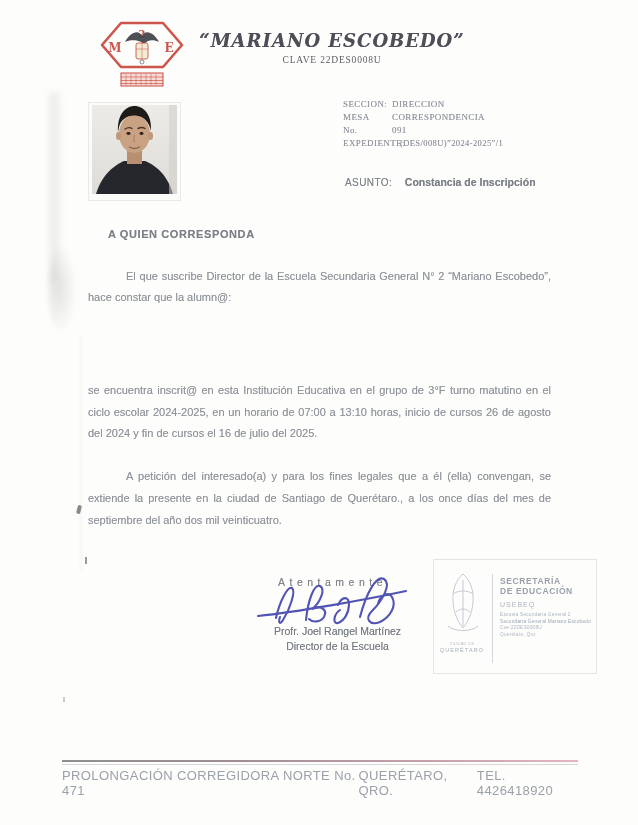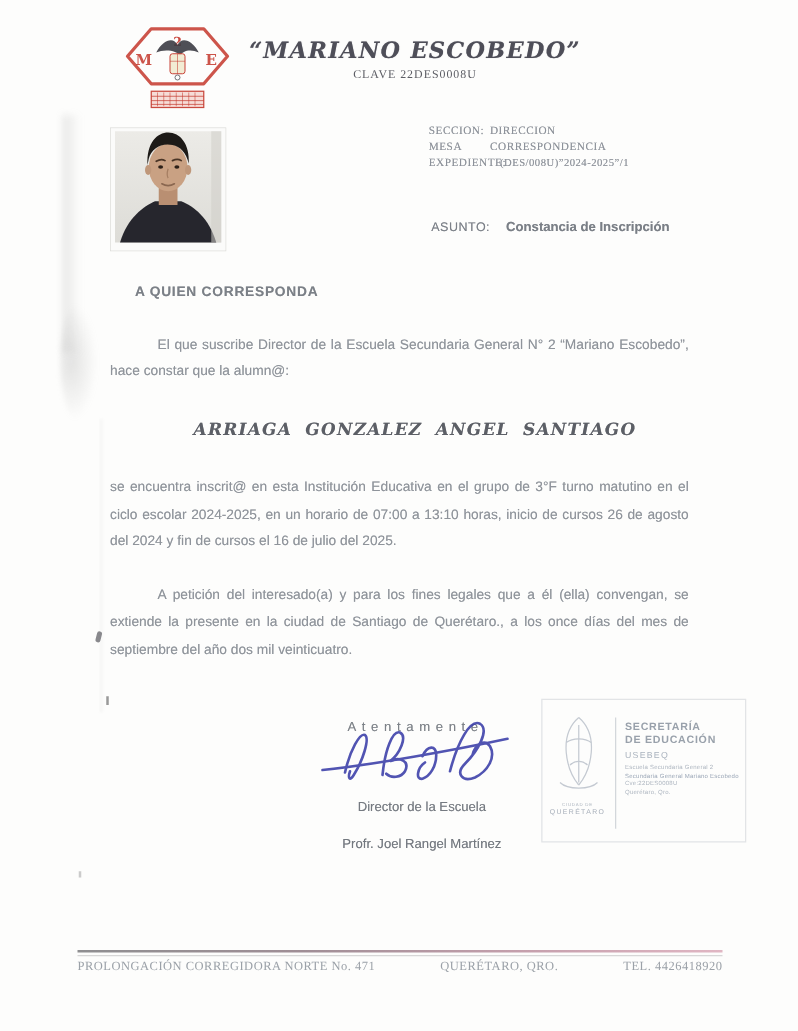--- a/index.html
+++ b/index.html
@@ -80,21 +80,21 @@
     font-family:"DejaVu Serif","Liberation Serif",serif;
     font-style:italic;font-weight:bold;font-size:13.5px;letter-spacing:1px;word-spacing:5px;
     color:#5c5f66;text-shadow:0 0 .5px rgba(92,95,102,.55);}
 
   
   .closing{position:absolute;left:250px;top:576px;width:165px;text-align:center;
     font-size:10.5px;letter-spacing:4.5px;color:#7d8288;
     text-shadow:0 0 .5px rgba(125,130,136,.55);}
   .signature-svg{position:absolute;left:252px;top:564px;width:162px;height:80px;}
   .sig-name{position:absolute;left:235px;top:625px;width:205px;text-align:center;
-    font-size:10.5px;color:#73787f;text-shadow:0 0 .5px rgba(115,120,127,.55);margin-top:44px;}
+    font-size:10.5px;color:#73787f;text-shadow:0 0 .5px rgba(115,120,127,.55);}
   .sig-title{position:absolute;left:235px;top:640px;width:205px;text-align:center;
     font-size:10.5px;color:#757a81;text-shadow:0 0 .5px rgba(117,122,129,.55);}
 
   
   .stamp{position:absolute;left:433px;top:559px;width:162px;height:113px;
     border:1px solid rgba(175,180,190,.35);display:flex;align-items:stretch;
     background:rgba(255,255,255,.2);}
   .stamp-emblem{width:58px;flex:none;position:relative;}
   .stamp-emblem svg{position:absolute;left:2px;top:8px;}
   .stamp-divider{width:1px;background:rgba(160,168,180,.45);margin:14px 0 10px 0;}
@@ -109,21 +109,21 @@
   .emblem-name{position:absolute;left:0;top:87px;width:56px;text-align:center;
     font-size:5.5px;letter-spacing:1.1px;color:#a6aeb9;}
 
   
   .footer-rule1{position:absolute;left:62px;top:760px;width:516px;height:2px;
     background:linear-gradient(90deg,#8f8f91 0%,#a08e96 35%,#c6a0ad 70%,#e0b6c3 100%);}
   .footer-rule2{position:absolute;left:62px;top:764px;width:516px;height:1px;
     background:#d7d7d7;}
   .footer-row{position:absolute;left:62px;top:768px;width:516px;display:flex;
     justify-content:space-between;
-    font-family:Liberation Serif, serif;font-size:10px;letter-spacing:.4px;color:#9ba1a8;align-items:center;}
+    font-family:Liberation Sans, sans-serif;font-size:13px;letter-spacing:.4px;color:#9ba1a8;align-items:center;}
 </style>
 </head>
 <body>
 
 <div class="page">
 
   <div class="smudge-left"></div>
   <div class="smudge-blob"></div>
   <div class="crease"></div>
   <div class="speck1"></div>
@@ -191,35 +191,38 @@
   <div class="meta">
     <div class="meta-row">
       <span class="meta-label">SECCION:</span>
       <span class="meta-value">DIRECCION</span>
     </div>
     <div class="meta-row">
       <span class="meta-label">MESA</span>
       <span class="meta-value">CORRESPONDENCIA</span>
     </div>
     <div class="meta-row">
+      <span class="meta-label">No.</span>
+      <span class="meta-value">091</span>
+    </div>
+    <div class="meta-row">
       <span class="meta-label" style="width:57px">EXPEDIENTE:</span>
       <span class="meta-value" style="font-size:8.5px">(DES/008U)”2024-2025”/1</span>
     </div>
   </div>
 
   <div class="asunto">
     <span class="lbl">ASUNTO:</span>
     <span class="val">Constancia de Inscripción</span>
   </div>
 
   <div class="salutation">A QUIEN CORRESPONDA</div>
 
   <div class="para p1">El que suscribe Director de la Escuela Secundaria General N° 2 “Mariano Escobedo”, hace constar que la alumn@:</div>
 
-  <div class="student-name">ARRIAGA GONZALEZ ANGEL SANTIAGO</div>
 
   <div class="para p2">se encuentra inscrit@ en esta Institución Educativa en el grupo de 3°F turno matutino en el ciclo escolar 2024-2025, en un horario de 07:00 a 13:10 horas, inicio de cursos 26 de agosto del 2024 y fin de cursos el 16 de julio del 2025.</div>
 
   <div class="para p3">A petición del interesado(a) y para los fines legales que a él (ella) convengan, se extiende la presente en la ciudad de Santiago de Querétaro., a los once días del mes de septiembre del año dos mil veinticuatro.</div>
 
   <div class="closing">Atentamente</div>
 
   <div class="signature-svg">
     <svg width="162" height="80" viewBox="0 0 162 80">
       <g fill="none" stroke="#3a3da8" stroke-width="2.1" stroke-linecap="round" opacity=".88">

